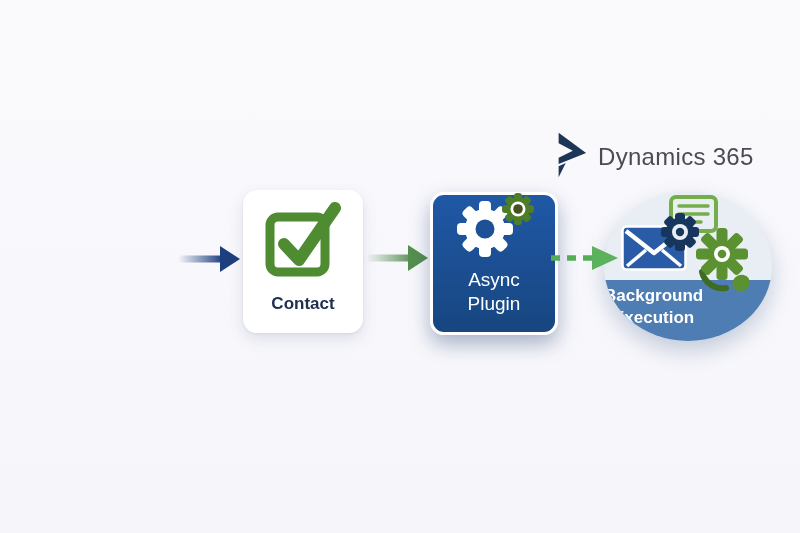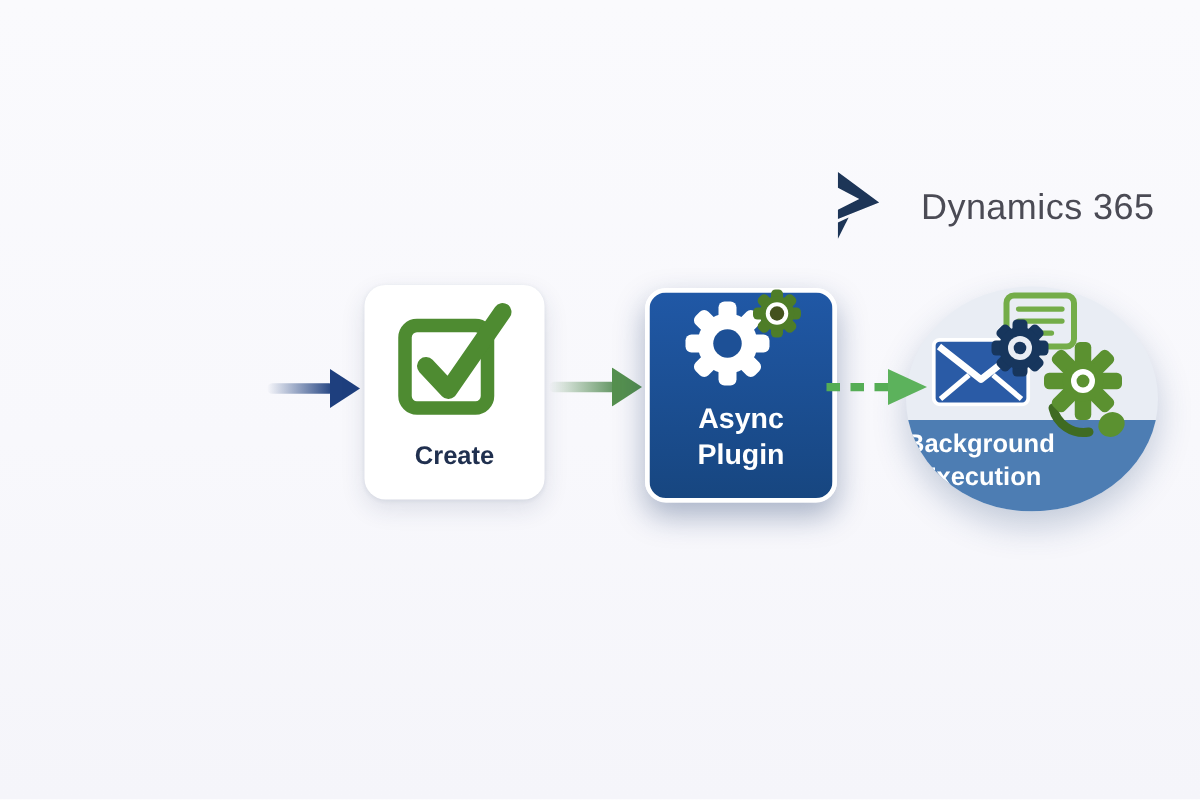--- a/index.html
+++ b/index.html
@@ -4,21 +4,21 @@
 <style>
   html,body { margin:0; padding:0; }
   .stage {
     position:relative; width:800px; height:533px; overflow:hidden;
     background:linear-gradient(180deg,#fafafd 0%,#f8f8fc 55%,#f5f5fa 100%);
     font-family:"Liberation Sans", sans-serif;
   }
   .multiline { white-space:pre-line; }
 
   
-  .logo { position:absolute; left:552px; top:113px; display:flex; align-items:center; gap:26px; }
+  .logo { position:absolute; left:552px; top:131px; display:flex; align-items:center; gap:10px; }
   .logo-text { font-size:24px; color:#4b4b55; letter-spacing:.3px; line-height:1; padding-top:4px; }
 
   
   .card {
     position:absolute; background:#ffffff; border-radius:14px;
     box-shadow:0 6px 16px rgba(30,50,90,.12), 0 1px 3px rgba(30,50,90,.08);
   }
   .card-contact { left:48px;  top:192px; width:124px; height:146px; }
   .card-commit  { left:243px; top:190px; width:120px; height:143px; }
   .card-async   {
@@ -26,21 +26,21 @@
     background:linear-gradient(180deg,#2058a6 0%,#174680 100%);
     border:3px solid #ffffff; border-radius:14px; box-sizing:border-box;
     box-shadow:0 9px 20px rgba(20,50,100,.35);
   }
   .card-label {
     position:absolute; left:0; right:0; text-align:center;
     color:#20304f; font-size:17px; font-weight:600; line-height:1.32;
   }
   .card-contact .card-label { bottom:13px; }
   .card-commit  .card-label { bottom:18px; }
-  .card-async   .card-label { bottom:15px; color:#ffffff; font-size:19px; font-weight:700; line-height:1.3; }
+  .card-async   .card-label { bottom:15px; color:#ffffff; font-size:19px; font-weight:400; line-height:1.3; }
 
   .icon-abs { position:absolute; }
 
   
   .circle-node {
     position:absolute; left:604px; top:191px; width:168px; height:150px;
     border-radius:50%; background:#e9edf4; overflow:hidden;
     box-shadow:0 10px 22px rgba(40,70,120,.25);
   }
   .circle-band {
@@ -78,21 +78,21 @@
     </defs>
     <rect x="0" y="9.5" width="45" height="7" rx="3.5" fill="url(#gNavy)"></rect>
     <polygon points="42,0 62,13 42,26" fill="#1e3f7e"></polygon>
   </svg>
 
   <div class="card card-commit">
     <svg class="icon-abs" style="left:20px; top:10px; overflow:visible;" width="80" height="76" viewBox="0 0 80 76">
       <rect x="7" y="17" width="55" height="55" rx="8" fill="none" stroke="#4e8b31" stroke-width="9"></rect>
       <path d="M21,44 L36,60 L72,8" fill="none" stroke="#4e8b31" stroke-width="12" stroke-linecap="round" stroke-linejoin="round"></path>
     </svg>
-    <div class="card-label">Create</div>
+    <div class="card-label">Contact</div>
   </div>
 
   <svg class="arrow" style="left:366px; top:245px;" width="62" height="26" viewBox="0 0 62 26">
     <defs>
       <linearGradient id="gGreen" x1="0" y1="0" x2="1" y2="0">
         <stop offset="0" stop-color="#5f935f" stop-opacity="0"></stop>
         <stop offset="1" stop-color="#5f935f"></stop>
       </linearGradient>
     </defs>
     <rect x="0" y="9.5" width="45" height="7" rx="3.5" fill="url(#gGreen)"></rect>

